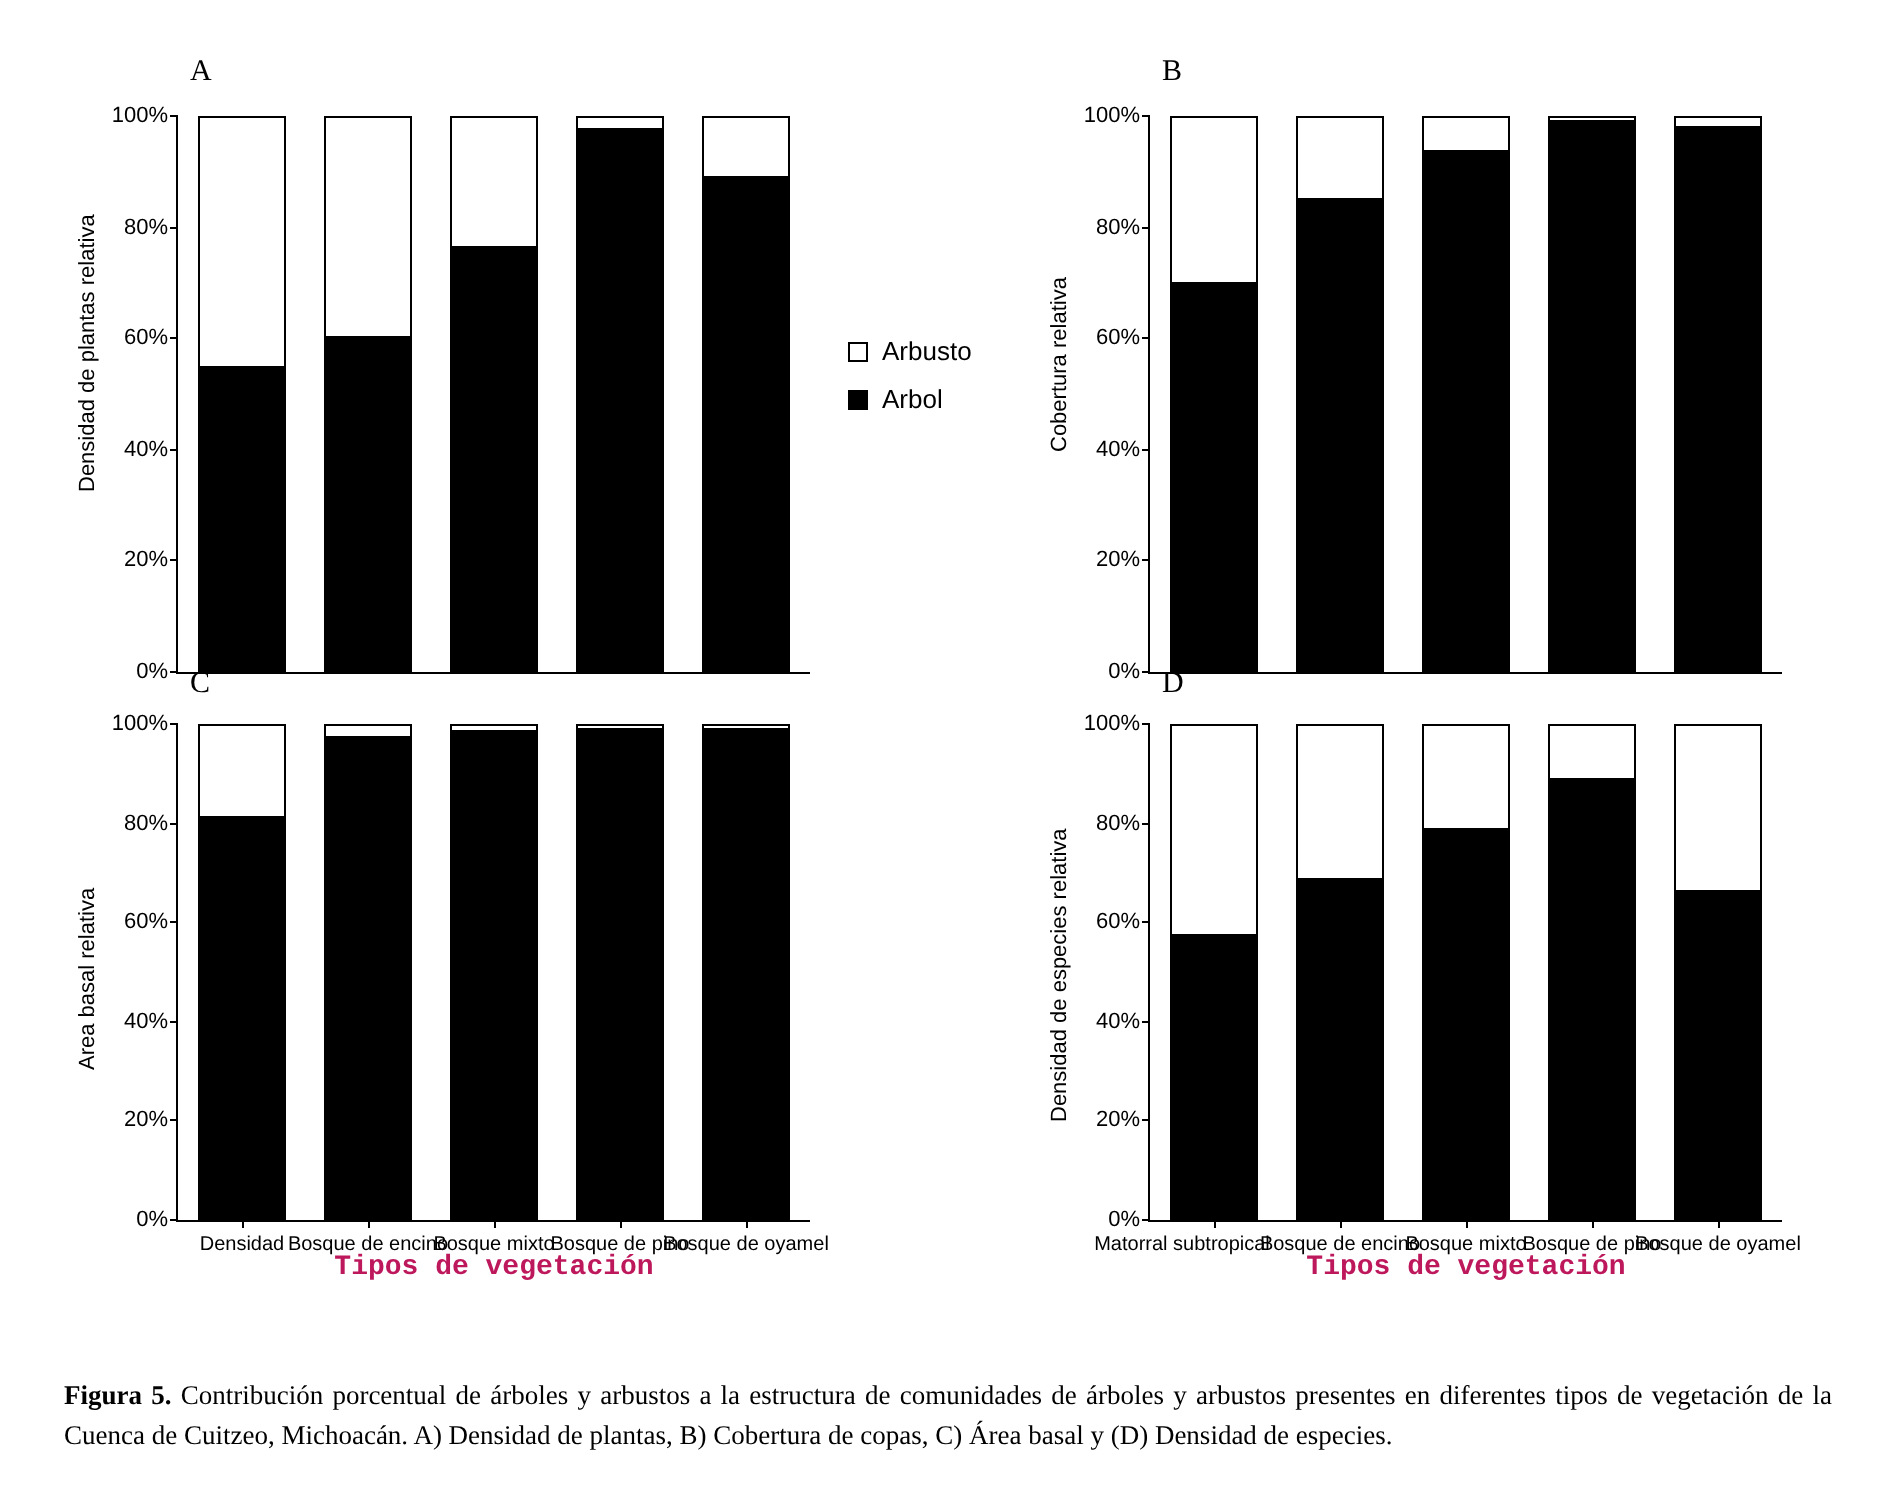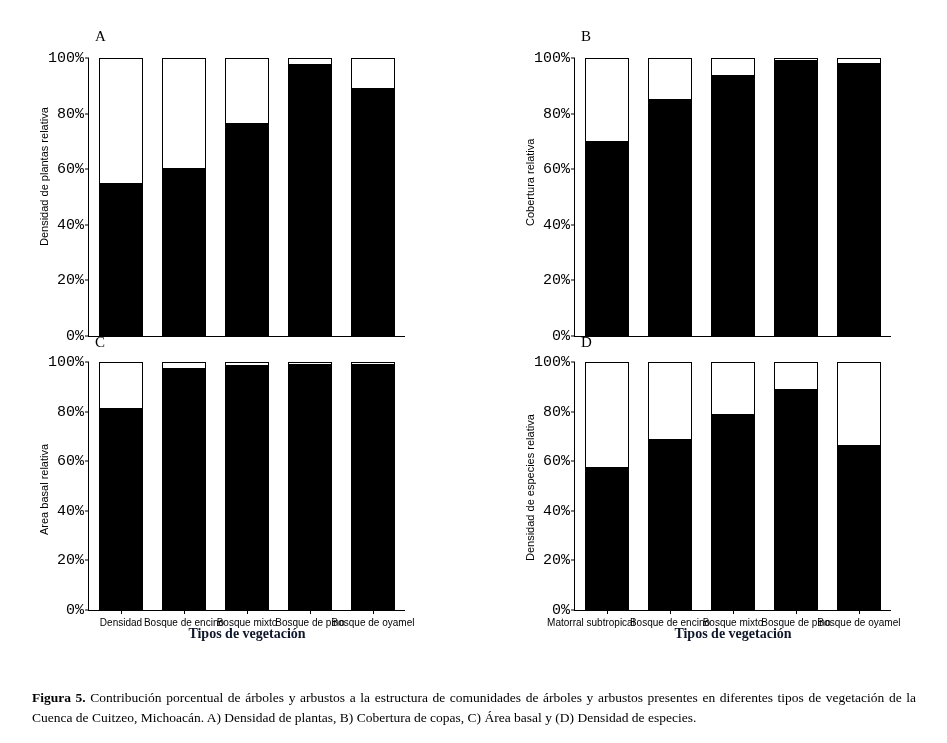--- a/index.html
+++ b/index.html
@@ -45,33 +45,33 @@
     font-family: "Liberation Sans", sans-serif;
     font-size: 11px;
     writing-mode: vertical-rl;
     transform: rotate(180deg);
     white-space: nowrap;
     text-align: center;
     color: #000;
   }
   .x-axis-title {
     position: absolute;
-    font-family: Liberation Serif, serif;
+    font-family: Liberation Mono, monospace;
     font-size: 14px;
     font-weight: bold;
     text-align: center;
-    color: #0f172a;
+    color: #be185d;
     width: 100%;
   }
   .ytick {
     position: absolute;
     right: 100%;
     margin-right: 5px;
-    font-family: Liberation Mono, monospace;
-    font-size: 15px;
+    font-family: Liberation Sans, sans-serif;
+    font-size: 11px;
     white-space: nowrap;
     transform: translateY(-50%);
     color: #000;
   }
   .ytick-mark {
     position: absolute;
     right: 100%;
     width: 4px;
     height: 0;
     border-top: 1.2px solid #000;
@@ -182,20 +182,30 @@
       </div>
       <div class="bar" style="left:199px; width:44px; height:100%;">
         <div class="seg-arbol" style="height:98.5%;"></div>
       </div>
       <div class="bar" style="left:262px; width:44px; height:100%;">
         <div class="seg-arbol" style="height:90%;"></div>
       </div>
     </div>
   </div>
 
+  <div class="legend" style="left:424px; top:168px;">
+    <div class="legend-row">
+      <div class="legend-swatch empty"></div>
+      <span>Arbusto</span>
+    </div>
+    <div class="legend-row">
+      <div class="legend-swatch filled"></div>
+      <span>Arbol</span>
+    </div>
+  </div>
 
   <div class="panel" style="left:518px; top:22px; width:430px; height:300px;">
     <div class="panel-letter" style="left:63px; top:6px;">B</div>
     <div class="y-axis-title" style="left:6px; top:70px; height:180px;">Cobertura relativa</div>
     <div class="plot-area" style="left:56px; top:36px; width:316px; height:278px;">
       <div class="ytick-mark" style="top:100%;"></div>
       <div class="ytick" style="top:100%;">0%</div>
       <div class="ytick-mark" style="top:80%;"></div>
       <div class="ytick" style="top:80%;">20%</div>
       <div class="ytick-mark" style="top:60%;"></div>

